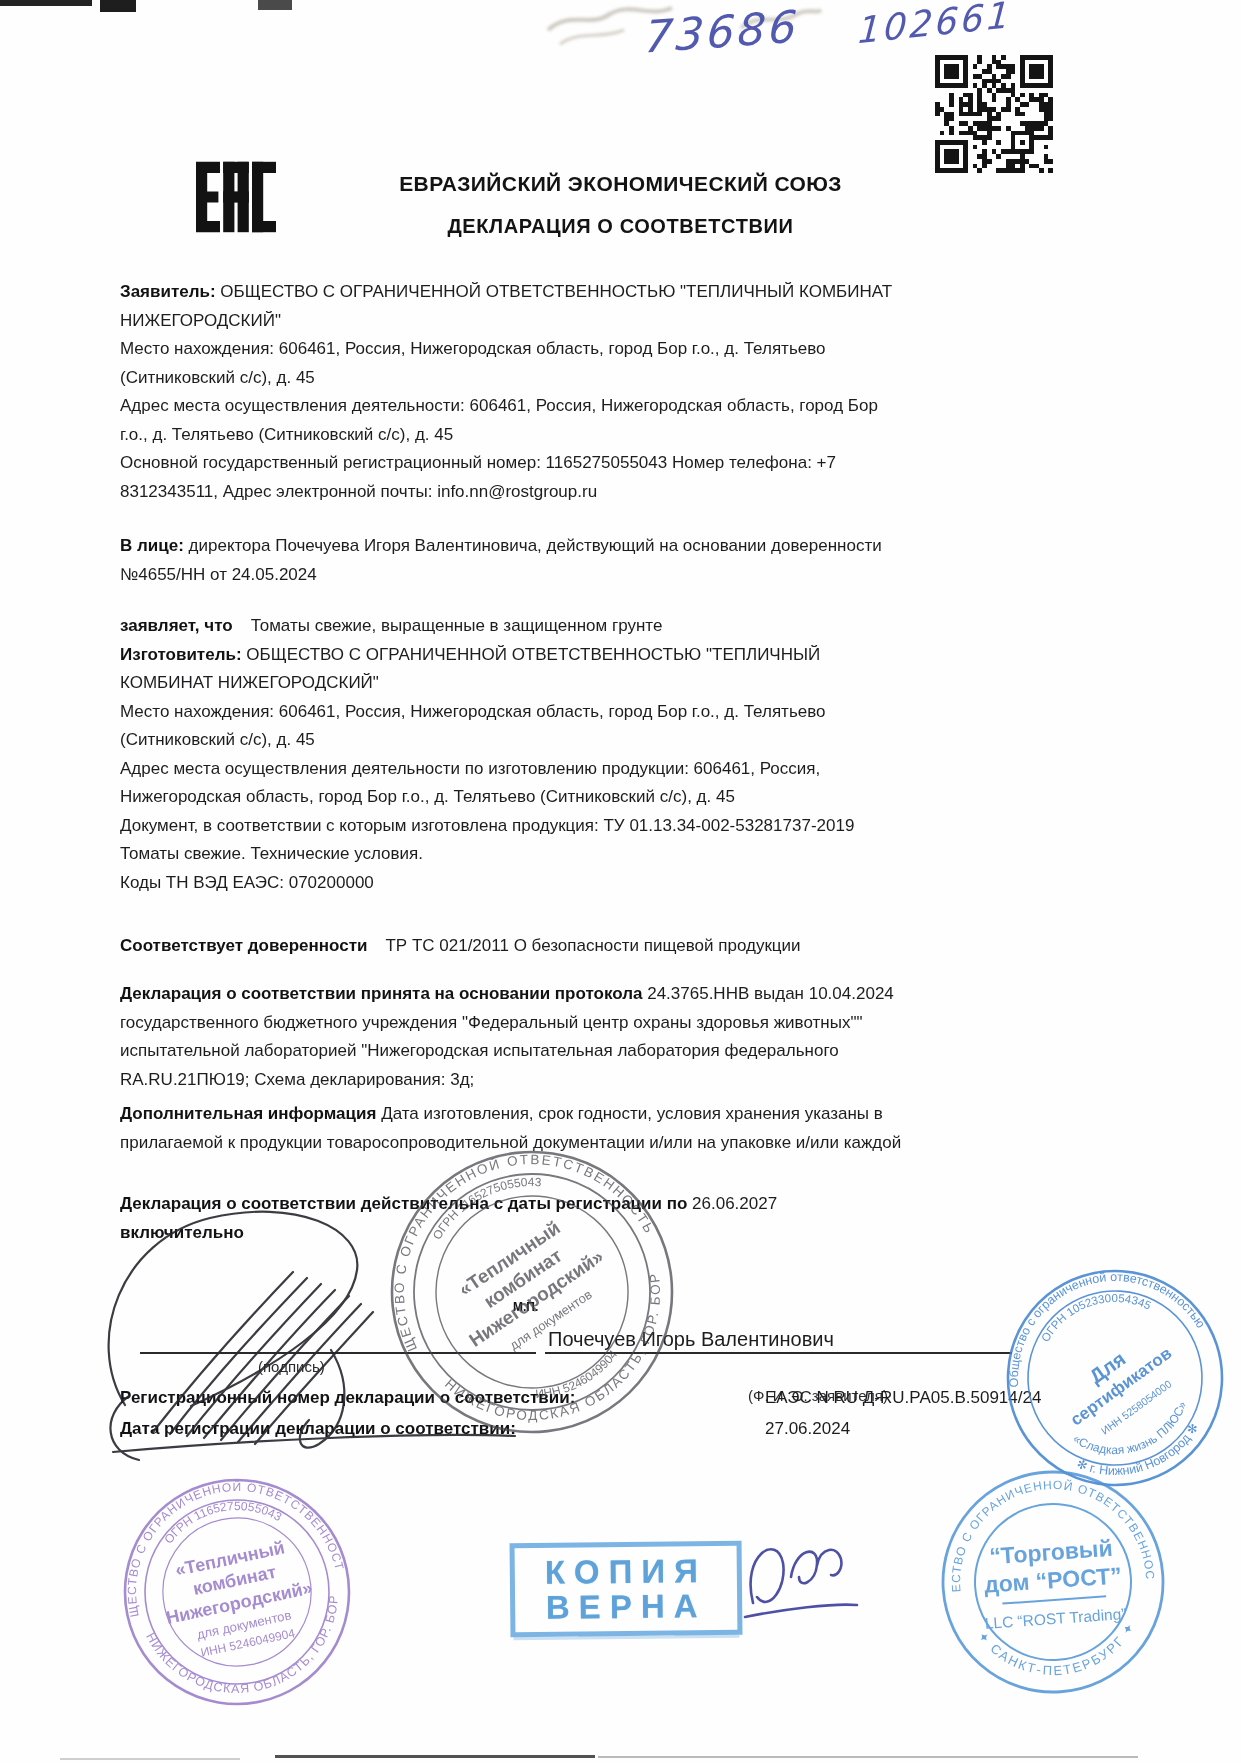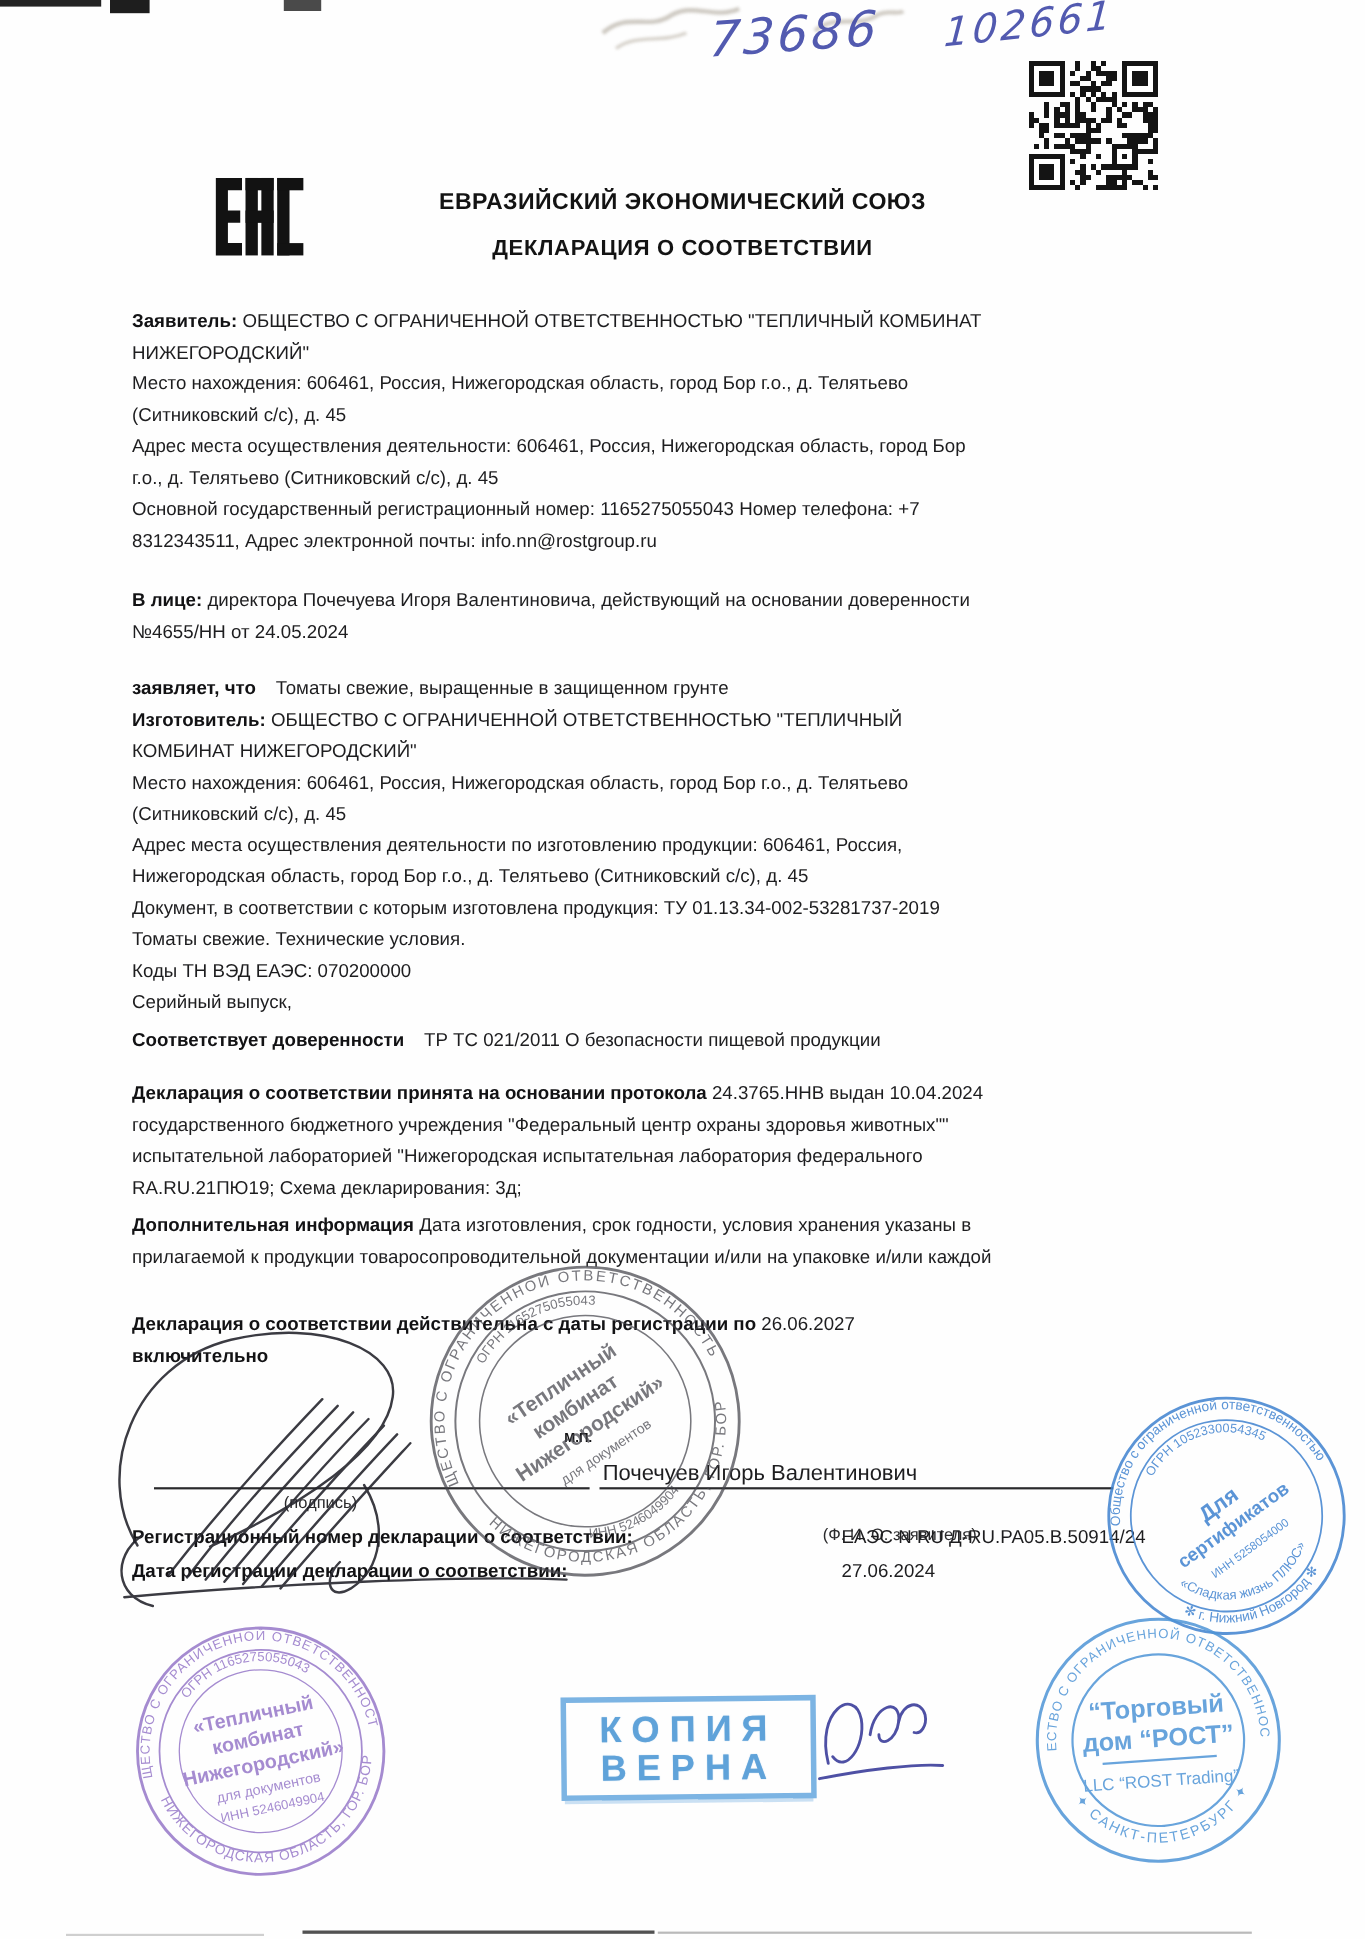--- a/index.html
+++ b/index.html
@@ -282,21 +282,20 @@
     <div class="ln"><span class="b">заявляет, что</span><span class="gap"></span><span>Томаты свежие, выращенные в защищенном грунте</span></div>
     <div class="ln"><span class="b">Изготовитель:</span> <span>ОБЩЕСТВО С ОГРАНИЧЕННОЙ ОТВЕТСТВЕННОСТЬЮ "ТЕПЛИЧНЫЙ</span></div>
     <div class="ln">КОМБИНАТ НИЖЕГОРОДСКИЙ"</div>
     <div class="ln">Место нахождения: 606461, Россия, Нижегородская область, город Бор г.о., д. Телятьево</div>
     <div class="ln">(Ситниковский с/с), д. 45</div>
     <div class="ln">Адрес места осуществления деятельности по изготовлению продукции: 606461, Россия,</div>
     <div class="ln">Нижегородская область, город Бор г.о., д. Телятьево (Ситниковский с/с), д. 45</div>
     <div class="ln">Документ, в соответствии с которым изготовлена продукция: ТУ 01.13.34-002-53281737-2019</div>
     <div class="ln">Томаты свежие. Технические условия.</div>
     <div class="ln">Коды ТН ВЭД ЕАЭС: 070200000</div>
-    <div class="ln">Серийный выпуск,</div>
   </div>
 
   <div class="para" style="top:932px;">
     <div class="ln"><span class="b">Соответствует доверенности</span><span class="gap"></span><span>ТР ТС 021/2011 О безопасности пищевой продукции</span></div>
   </div>
 
   <div class="para" style="top:980px;">
     <div class="ln"><span class="b">Декларация о соответствии принята на основании протокола</span> <span>24.3765.ННВ выдан 10.04.2024</span></div>
     <div class="ln">государственного бюджетного учреждения "Федеральный центр охраны здоровья животных""</div>
     <div class="ln">испытательной лабораторией "Нижегородская испытательная лаборатория федерального</div>

